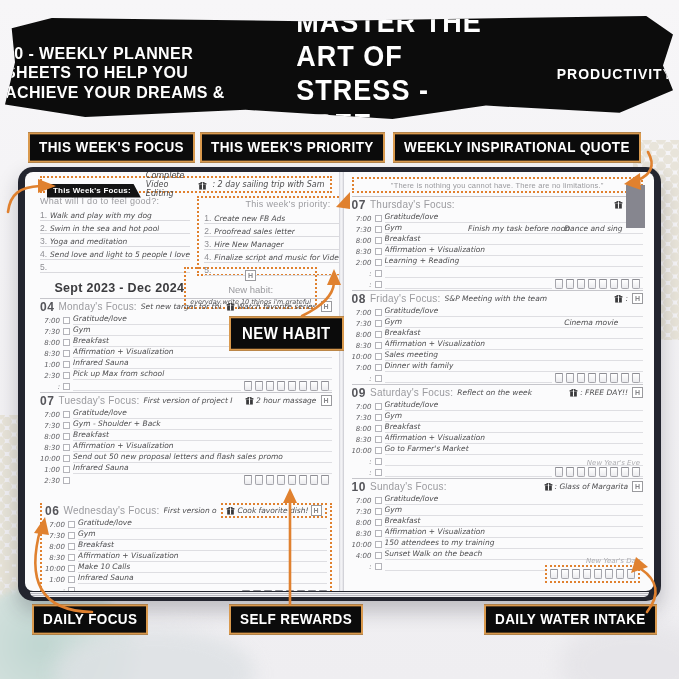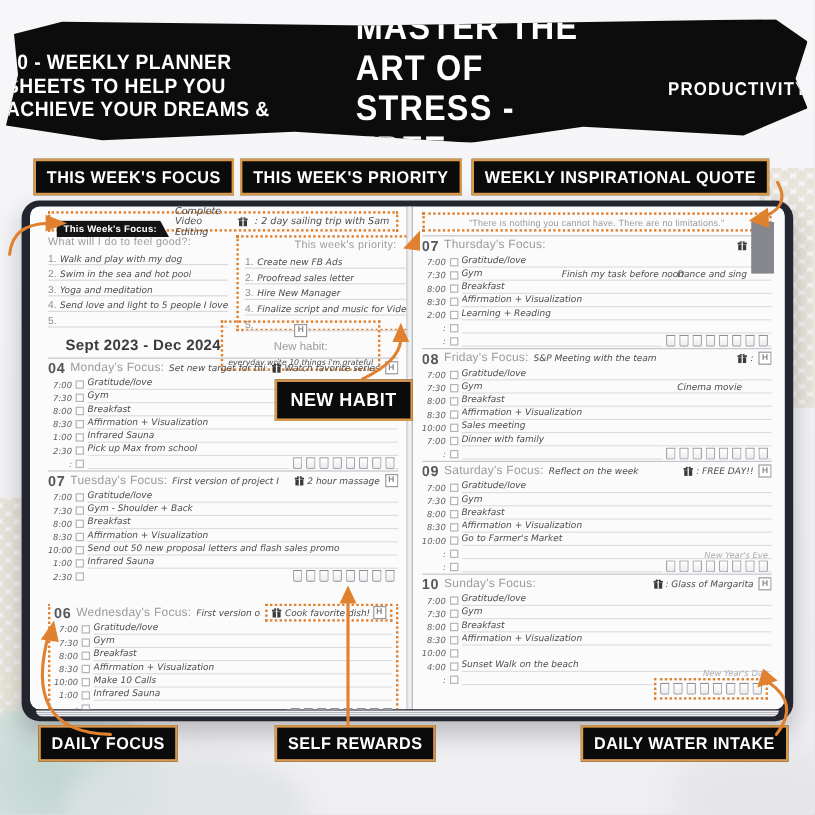--- a/index.html
+++ b/index.html
@@ -638,20 +638,21 @@
                 <span class="hand t-text">Breakfast</span>
               </div>
               <div class="t-row">
                 <span class="hand t-time">8:30</span>
                 <span class="cb"></span>
                 <span class="hand t-text">Affirmation + Visualization</span>
               </div>
               <div class="t-row">
                 <span class="hand t-time">10:00</span>
                 <span class="cb"></span>
+                <span class="hand t-text">150 attendees to my training</span>
               </div>
               <div class="t-row">
                 <span class="hand t-time">4:00</span>
                 <span class="cb"></span>
                 <span class="hand t-text">Sunset Walk on the beach</span>
               </div>
               <div class="t-row">
                 <span class="hand t-time">:</span>
                 <span class="cb"></span>
                 <span class="hand t-text"></span>

